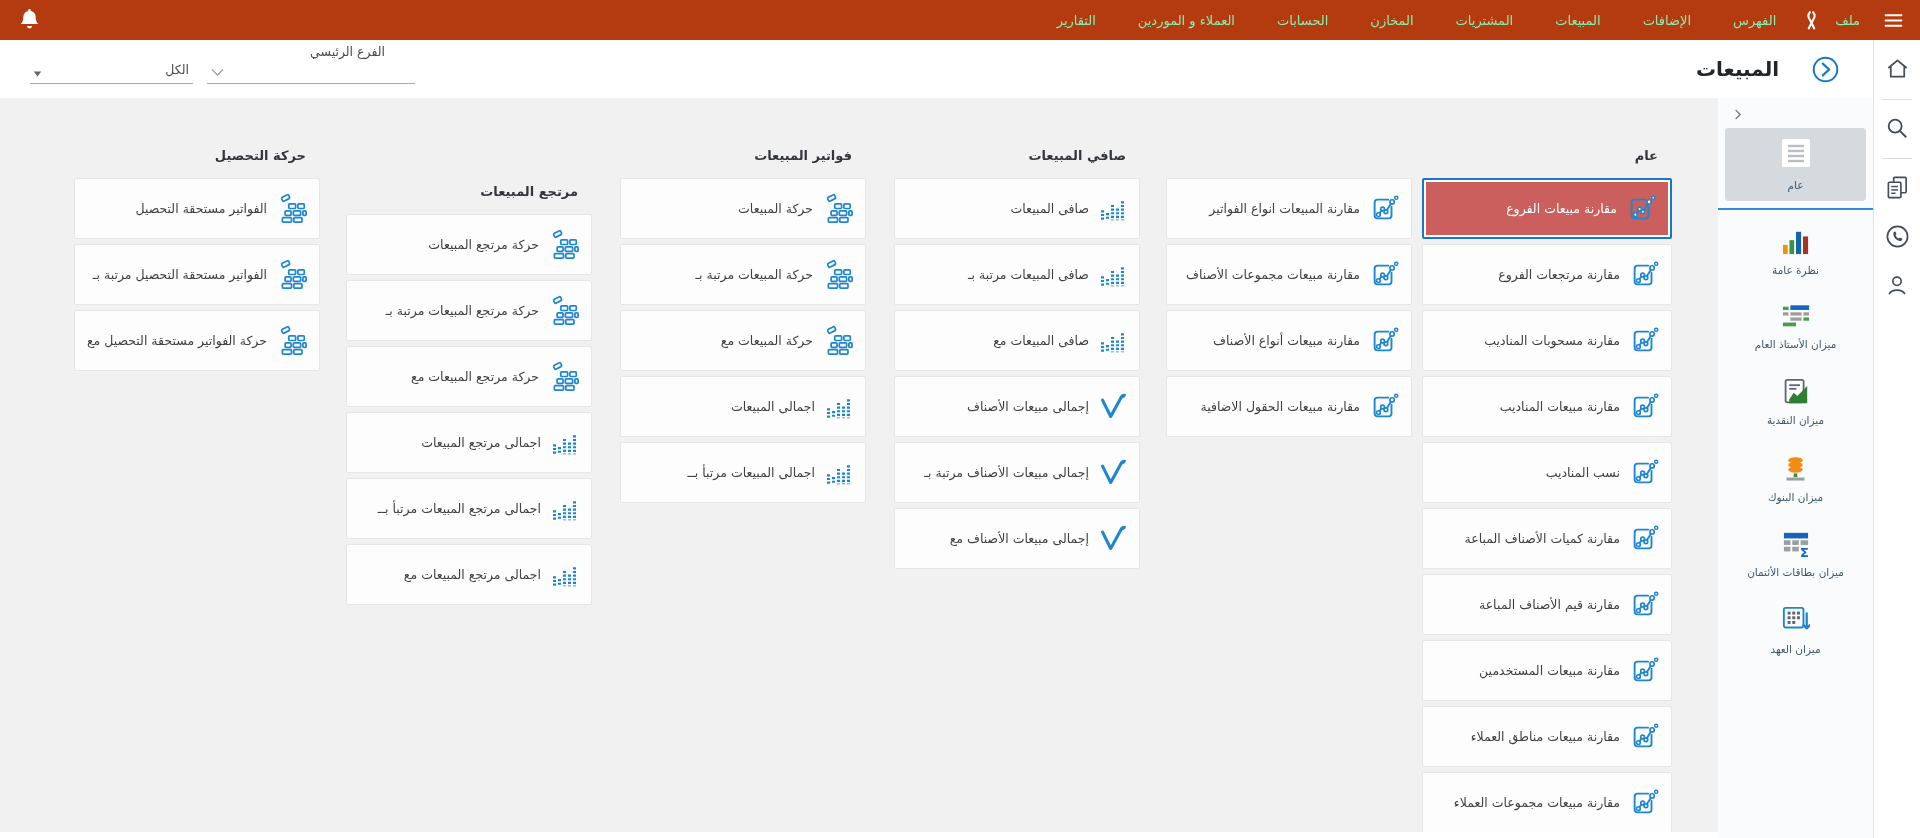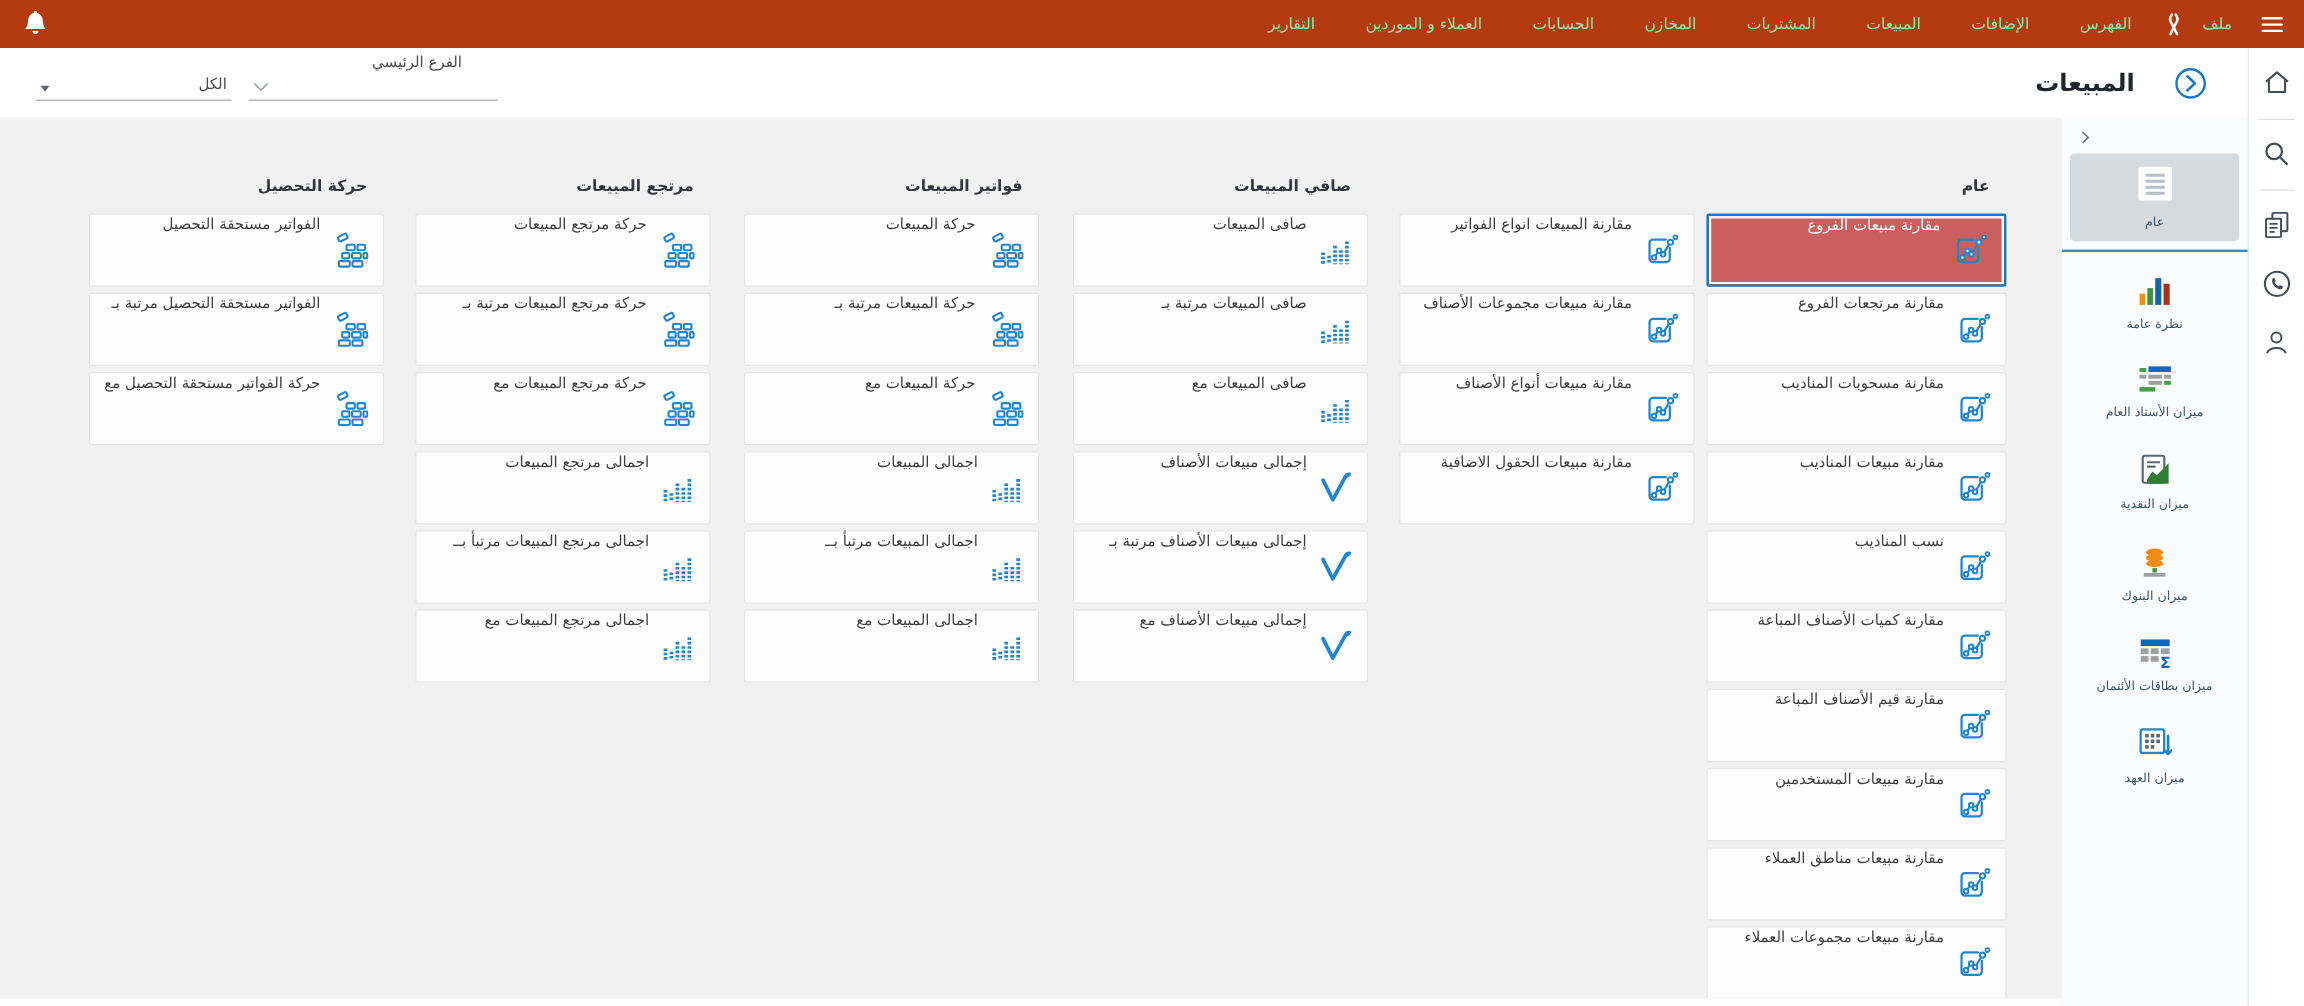--- a/index.html
+++ b/index.html
@@ -51,26 +51,26 @@
   
   .report-area { flex:1; background:#F1F1F2; padding:50px 46px 0 20px;
                  display:flex; align-items:flex-start; position:relative; overflow:hidden; }
   .report-area::after { content:""; position:absolute; left:0; bottom:0; width:100%;
                         height:6px; background:#fff; }
   .report-column { flex-shrink:0; }
   .col-0 { width:250px; margin-left:10px; }
   .col-1 { width:246px; margin-left:26px; }
   .col-2 { width:246px; margin-left:28px; }
   .col-3 { width:246px; margin-left:28px; }
-  .col-4 { width:246px; margin-left:26px; }
+  .col-4 { width:246px; margin-left:26px;margin-top:36px; }
   .col-5 { width:246px; margin-left:0; }
   .column-header { font-size:13px; font-weight:600; color:#33373D; height:20px;
                    margin-bottom:10px; padding-left:6px; text-align:right; padding-right:14px; }
   .tile { height:61px; margin-bottom:5px; background:#FDFDFD; border:1px solid #E6E6E6;
-          border-radius:2px; display:flex; padding-right:12px;
+          border-radius:2px; display:flex; align-items:center; padding-right:12px;
           cursor:pointer; }
   .tile .tile-icon { margin-left:9px; flex-shrink:0; }
   .tile-label { font-size:12.5px; color:#3F3F3F; white-space:nowrap; }
   .tile.selected { background:#CB5F5E; border:2px solid #1878C8;
                    box-shadow: inset 0 0 0 2px #FFFFFF; padding-right:14px; }
   .tile.selected .tile-label { color:#ffffff; }
 </style>
 </head>
 <body>
 
@@ -695,34 +695,20 @@
                         <line x1="5" y1="18" x2="5" y2="29"></line>
                         <line x1="10.5" y1="21" x2="10.5" y2="29"></line>
                         <line x1="16" y1="12" x2="16" y2="29"></line>
                         <line x1="21.5" y1="16" x2="21.5" y2="29"></line>
                         <line x1="27" y1="8" x2="27" y2="29"></line>
                       </g>
                     </svg>
                   </span>
                   <span class="tile-label">اجمالى المبيعات مرتبأ بــ</span>
                 </div>
-                <div class="tile">
-                  <span class="icon tile-icon">
-                    <svg viewBox="0 0 32 32" width="29" height="29">
-                      <g stroke="#1E86D0" stroke-width="3.4" stroke-dasharray="2.4 1.6">
-                        <line x1="5" y1="18" x2="5" y2="29"></line>
-                        <line x1="10.5" y1="21" x2="10.5" y2="29"></line>
-                        <line x1="16" y1="12" x2="16" y2="29"></line>
-                        <line x1="21.5" y1="16" x2="21.5" y2="29"></line>
-                        <line x1="27" y1="8" x2="27" y2="29"></line>
-                      </g>
-                    </svg>
-                  </span>
-                  <span class="tile-label">اجمالى المبيعات مع</span>
-                </div>
               </section>
               <section class="report-column col-4">
                 <h3 class="column-header">مرتجع المبيعات</h3>
                 <div class="tile">
                   <span class="icon tile-icon">
                     <svg viewBox="0 0 34 34" width="31" height="31">
                       <g fill="none" stroke="#1E86D0" stroke-width="1.9" stroke-linejoin="round">
                         <rect x="14" y="12" width="7.5" height="5" rx="1"></rect>
                         <rect x="24" y="12" width="7" height="5" rx="1"></rect>
                         <rect x="10" y="19.5" width="6.5" height="5" rx="1"></rect>

